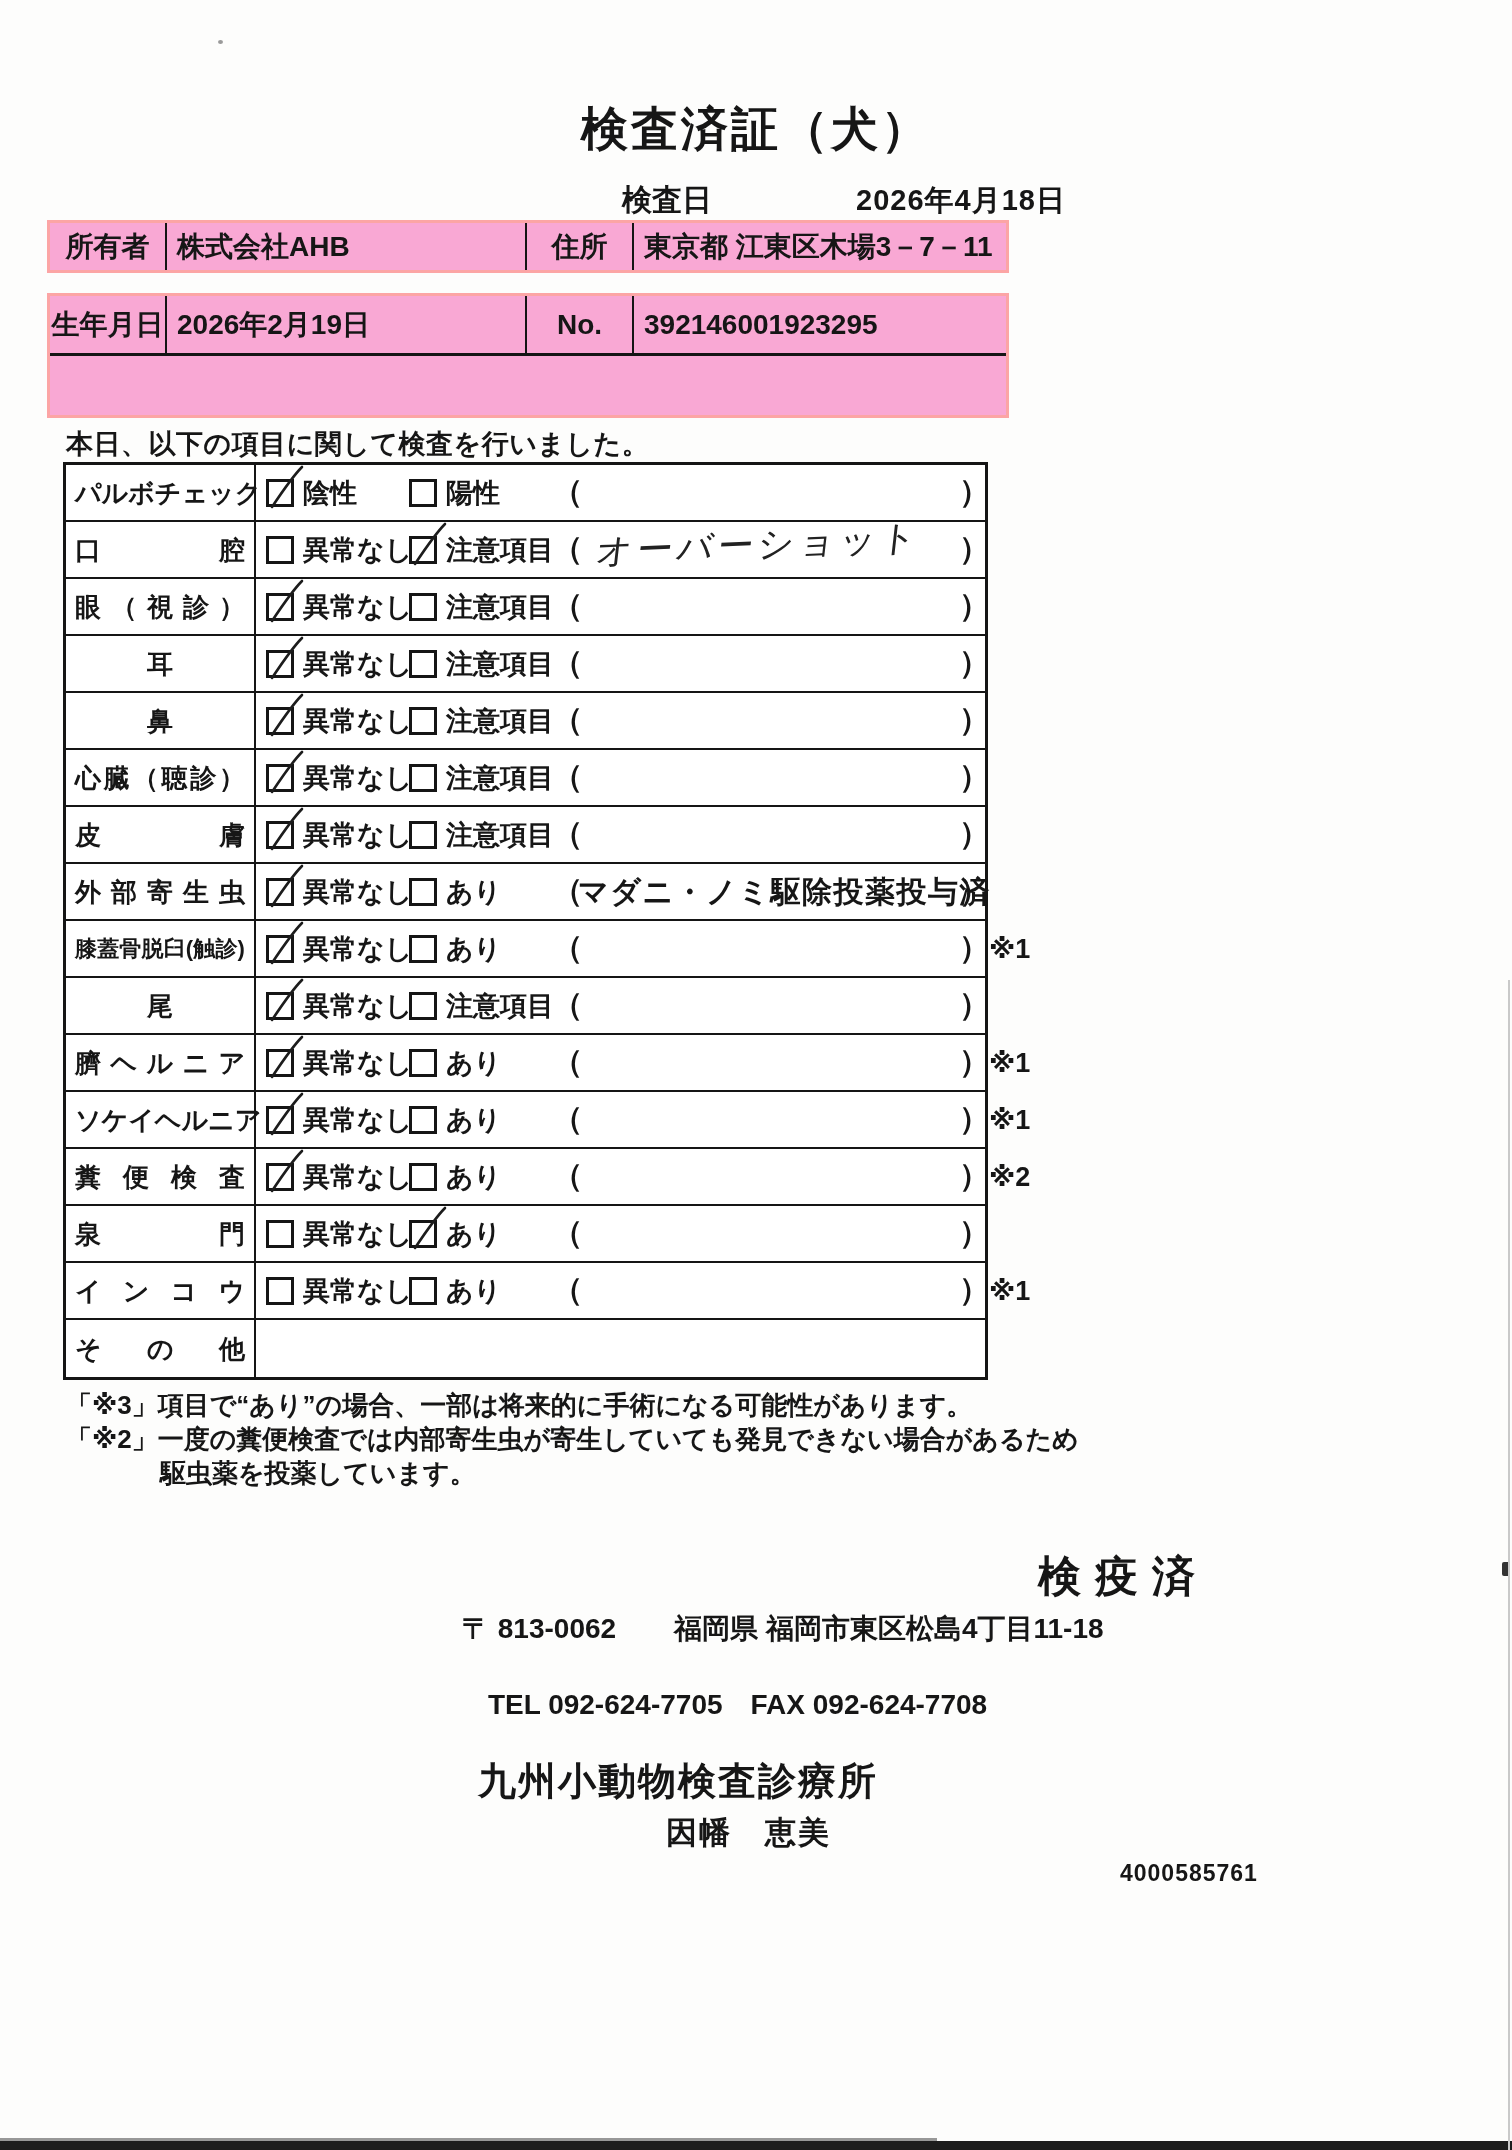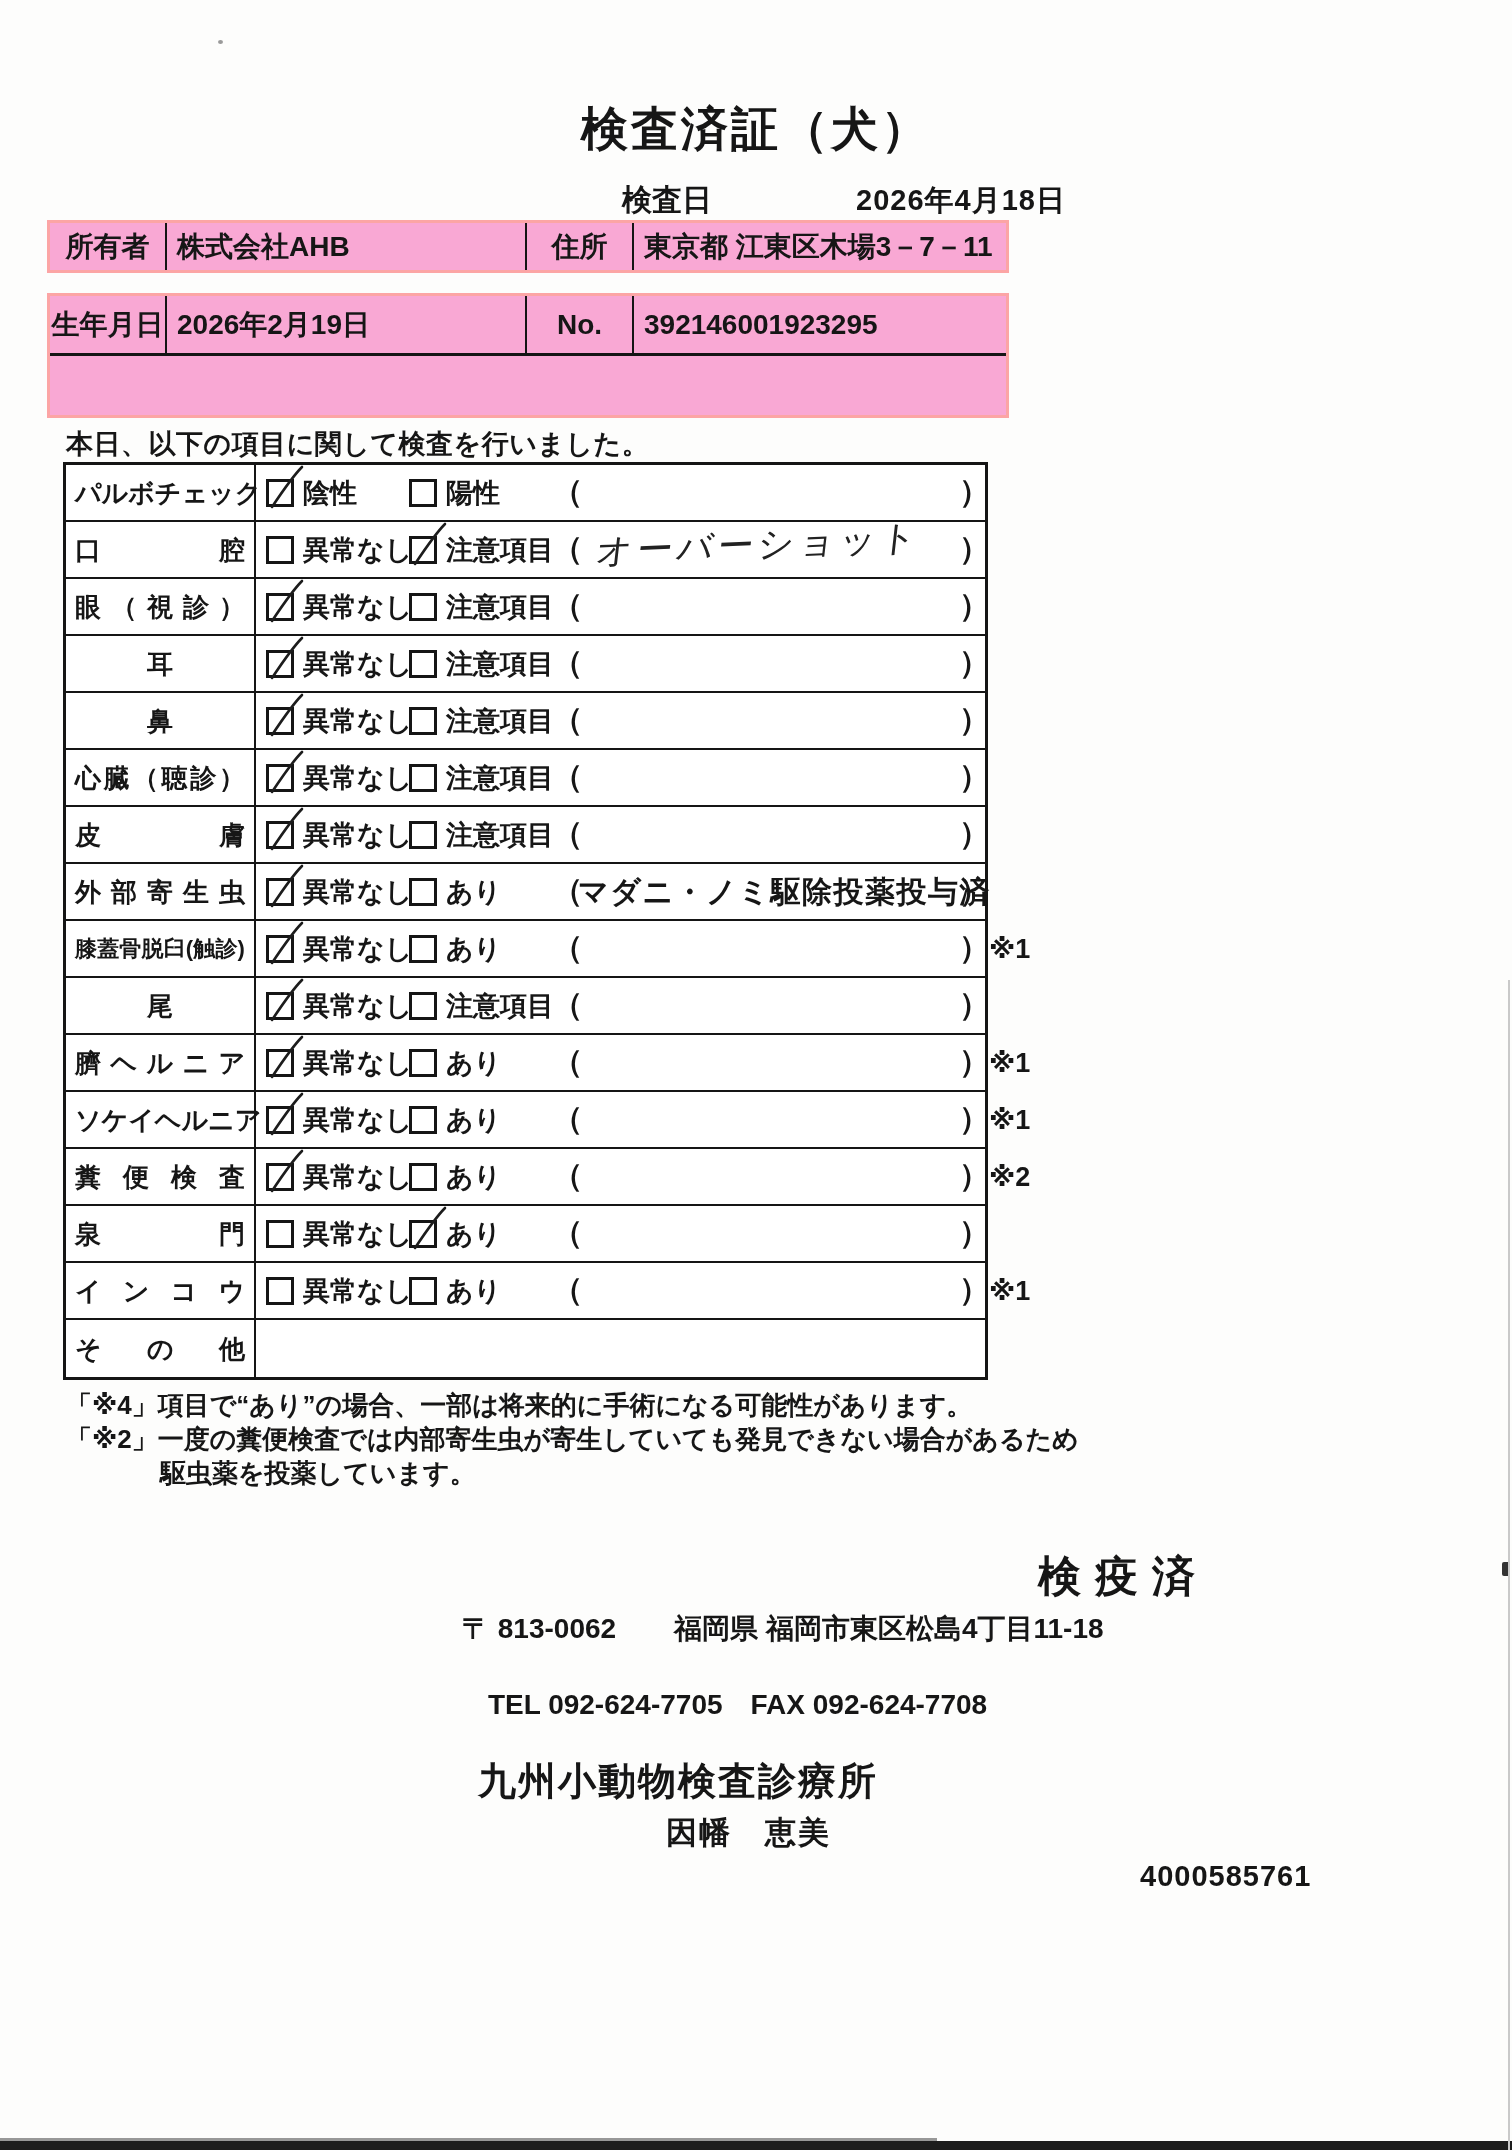--- a/index.html
+++ b/index.html
@@ -64,21 +64,21 @@
   .footnotes .indent{margin-left:94px;}
   
   .disclaimer{position:absolute; left:66px; top:1494px; font-size:30px; font-weight:bold; line-height:41px;}
   
   .stamp{position:absolute; left:1038px; top:1548px; font-size:43px; font-weight:600; letter-spacing:14px; white-space:nowrap;}
   .postal-line{position:absolute; left:462px; top:1610px; font-size:28px; font-weight:600; white-space:nowrap;}
   .postal-line .addr{margin-left:58px;}
   .tel-line{position:absolute; left:488px; top:1686px; font-size:28px; font-weight:600; white-space:nowrap;}
   .clinic-name{position:absolute; left:478px; top:1756px; font-size:38px; font-weight:600; letter-spacing:2px;}
   .examiner{position:absolute; left:666px; top:1812px; font-size:31px; font-weight:600; letter-spacing:2px;}
-  .serial{position:absolute; left:1120px; top:1860px; font-size:29px; font-weight:600; letter-spacing:1px;margin-left:20px;}
+  .serial{position:absolute; left:1120px; top:1860px; font-size:23px; font-weight:600; letter-spacing:1px;}
   
   .scan-bottom{position:absolute; left:0; bottom:0; width:100%; height:9px; background:#1d1d1d;}
   .scan-bottom2{position:absolute; left:0; bottom:9px; width:62%; height:3px; background:#555; opacity:.6;}
   .speck1{position:absolute; left:218px; top:40px; width:5px; height:4px; background:#9a9a9a; border-radius:50%;}
   .speck2{position:absolute; left:1502px; top:1562px; width:8px; height:14px; background:#333; border-radius:2px;}
   .edge-line{position:absolute; right:2px; top:980px; bottom:0; width:2px; background:#c9c9c9;}
 </style>
 </head>
 <body>
 
@@ -570,21 +570,21 @@
       <div class="ccontent">
 
         <span class="comment"></span>
 
         <span class="note"></span>
       </div>
     </div>
     </div>
 
   <div class="footnotes">
-    <div>「※4」項目で“あり”の場合、一部は将来的に手術になる可能性があります。</div>
+    <div>「※3」項目で“あり”の場合、一部は将来的に手術になる可能性があります。</div>
     <div>「※2」一度の糞便検査では内部寄生虫が寄生していても発見できない場合があるため</div>
     <div class="indent">駆虫薬を投薬しています。</div>
   </div>
 
 
   <div class="stamp">検疫済</div>
 
   <div class="postal-line">
     <span>〒 813-0062</span><span class="addr">福岡県 福岡市東区松島4丁目11-18</span>
   </div>

